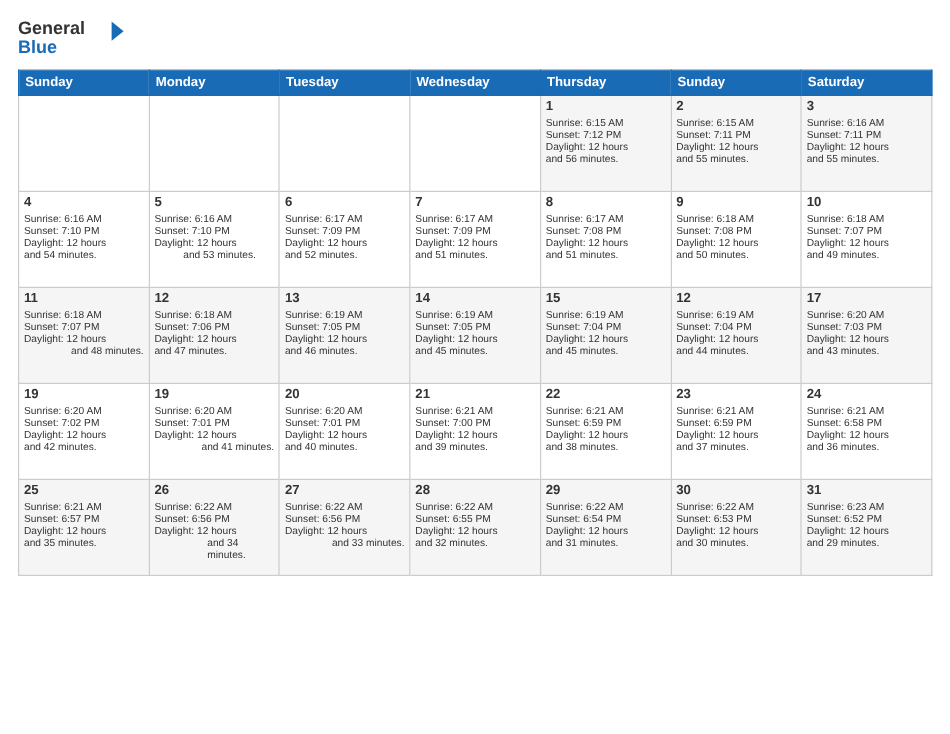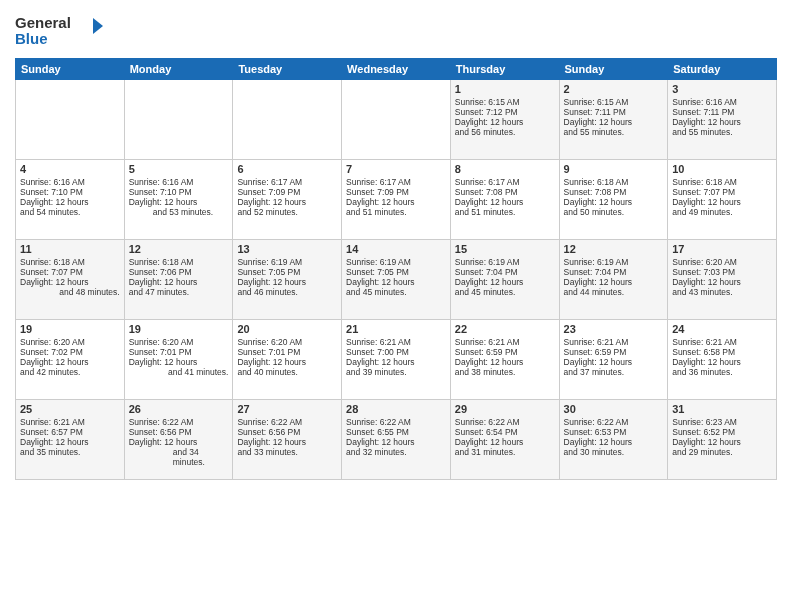--- a/index.html
+++ b/index.html
@@ -295,21 +295,21 @@
             <span style="display:block;">Sunrise: 6:22 AM</span>
             <span style="display:block;">Sunset: 6:56 PM</span>
             <span style="display:block;">Daylight: 12 hours</span>
             <span style="display:block;padding-left:44px;">and 34 minutes.</span>
           </td>
           <td>
             <span class="day-number">27</span>
             <span style="display:block;">Sunrise: 6:22 AM</span>
             <span style="display:block;">Sunset: 6:56 PM</span>
             <span style="display:block;">Daylight: 12 hours</span>
-            <span style="display:block;">and 33 minutes.</span>
+            <span style="display:block;text-align:right;">and 33 minutes.</span>
           </td>
           <td>
             <span class="day-number">28</span>
             <span style="display:block;">Sunrise: 6:22 AM</span>
             <span style="display:block;">Sunset: 6:55 PM</span>
             <span style="display:block;">Daylight: 12 hours</span>
             <span style="display:block;">and 32 minutes.</span>
           </td>
           <td>
             <span class="day-number">29</span>

